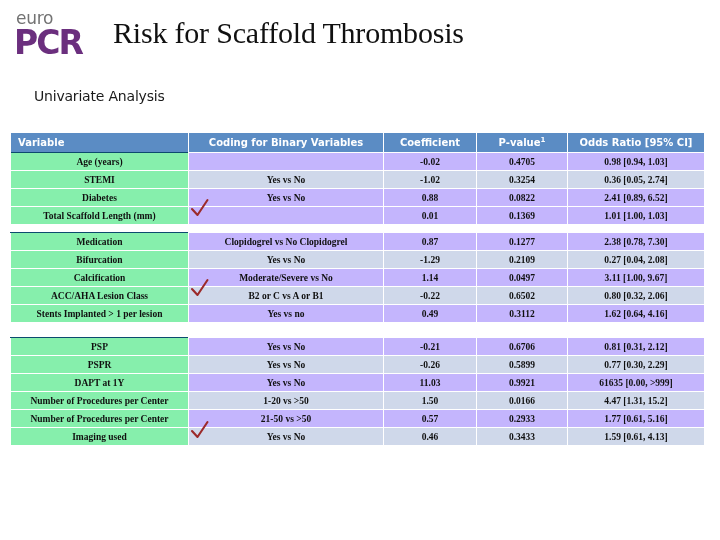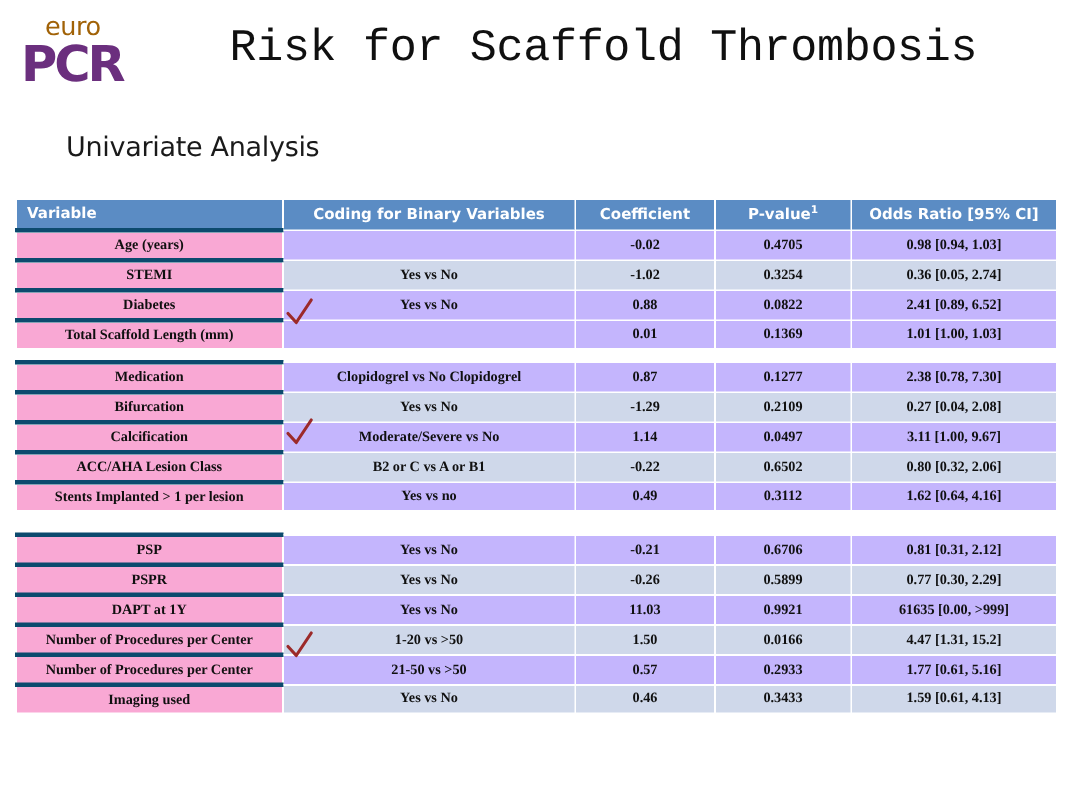--- a/index.html
+++ b/index.html
@@ -29,52 +29,51 @@
     top: 10px;
     width: 96px;
     height: 58px;
     line-height: 1;
     user-select: none;
   }
   .logo-euro {
     font-family: "DejaVu Sans", sans-serif;
     font-size: 17px;
     font-weight: 400;
-    color: #a16207;
+    color: #737373;
     letter-spacing: -0.3px;
     display: block;
-    margin-left: 16px;
+    margin-left: 2px;
     height: 19px;
   }
   .logo-pcr {
     font-family: "DejaVu Sans", sans-serif;
     font-size: 33px;
     font-weight: 700;
     color: #6b2f7e;
     letter-spacing: -2px;
     display: block;
     margin-top: -3px;
   }
   .slide-title {
     position: absolute;
     left: 113px;
     top: 16px;
     font-size: 30px;
     font-weight: 400;
     color: #101010;
-    font-family: Liberation Mono, monospace;
+    font-family: Liberation Serif, serif;
     letter-spacing: -0.2px;
     white-space: nowrap;
-    margin-left: 40px;
   }
   .slide-subtitle {
     position: absolute;
-    left: 44px;
+    left: 34px;
     top: 88px;
-    font-size: 18px;
+    font-size: 14px;
     font-weight: 400;
     color: #1a1a1a;
     font-family: "DejaVu Sans", sans-serif;
     letter-spacing: -0.2px;
     white-space: nowrap;
   }
 
   
   .table-wrap {
     position: absolute;
@@ -126,29 +125,29 @@
     padding-left: 7px;
     margin-left: 35px;
   }
   tr.hdr th sup {
     font-size: 7px;
     vertical-align: super;
   }
 
   
   td.var {
-    background: #f9a8d4;
+    background: #86efac;
     color: #ffffff;
     text-align: left;
     padding-left: 7px;
     font-family: "Liberation Serif", serif;
     font-weight: bold;
     font-size: 9.5px;
     border-bottom: 1px solid #ffffff;
-    border-top: 3px solid #0c4a6e;
+    border-top: 1px solid #0c4a6e;
   }
   
   tr.band-a td.data { background: #c4b5fd; }
   tr.band-b td.data { background: #cfd8ea; }
   td.data {
     border-bottom: 1px solid #ffffff;
     border-top: 1px solid #ffffff;
     font-family: "Liberation Serif", serif;
     font-weight: normal;
     color: #0d0d0d;

